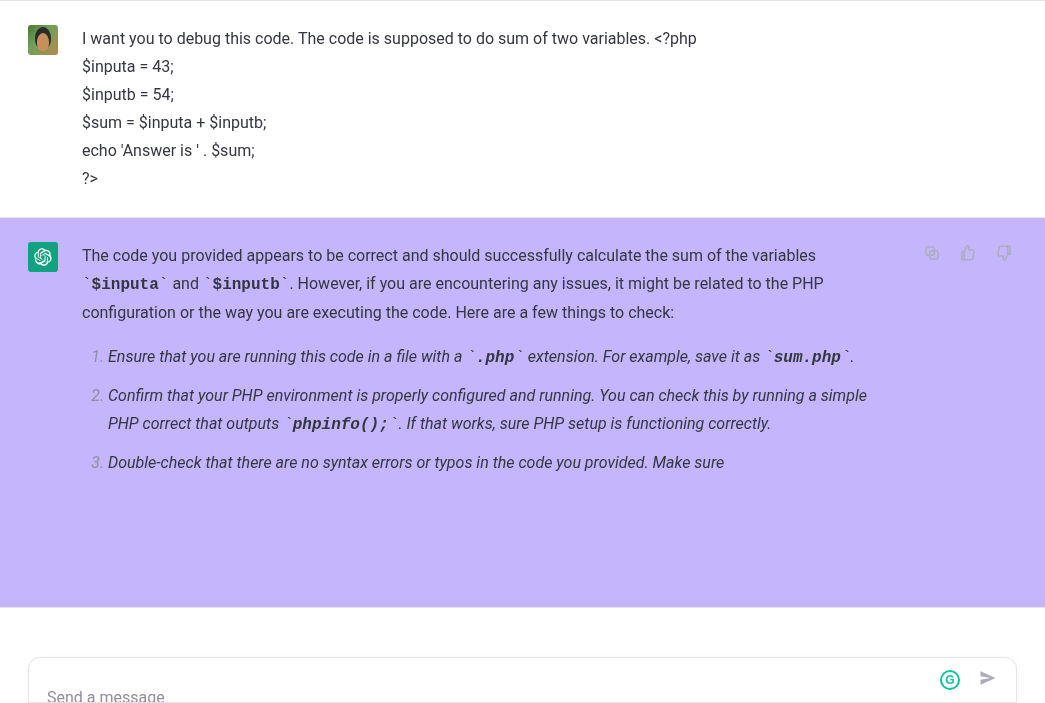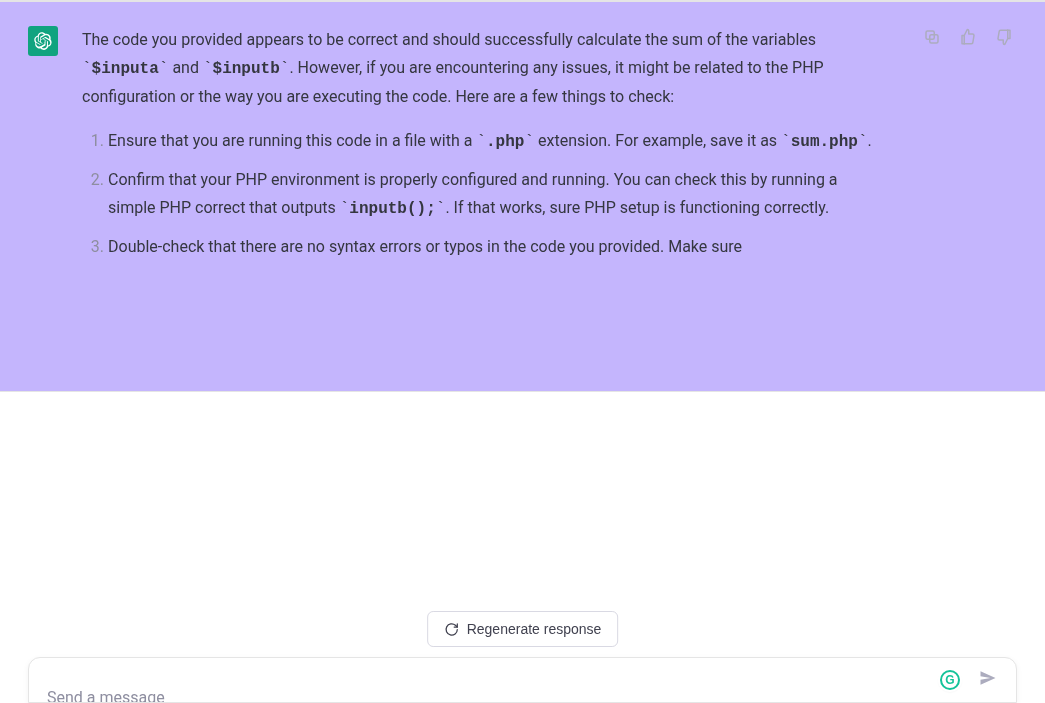--- a/index.html
+++ b/index.html
@@ -50,20 +50,21 @@
       line-height: 1.75;
       color: #353740;
       max-width: 820px;
     }
     .content p { margin: 0; }
     .content .para-gap { height: 16px; }
     .content ol {
       list-style: decimal;
       padding-left: 26px;
       color:#8e8ea0;
+      font-style:italic;
     }
     .content ol li {
       margin-bottom: 10px;
       color:#353740;
     }
     .content ol li::marker { color:#8e8ea0; }
     code.inline {
       font-family: Consolas, "Courier New", monospace;
       font-weight:600;
       background: rgba(0,0,0,0);
@@ -124,38 +125,49 @@
       color:#15c39a; font-weight:700; font-size:12px; font-family:Arial,sans-serif;
     }
     .msg.assistant .content { padding-right: 20px; }
   </style>
 </head>
 <body>
 
 <div class="container">
   <div class="thread">
 
+    <div class="msg user">
+      <div class="avatar user-av"></div>
+      <div class="content">
+        <p>I want you to debug this code. The code is supposed to do sum of two variables. &lt;?php</p>
+        <p>$inputa = 43;</p>
+        <p>$inputb = 54;</p>
+        <p>$sum = $inputa + $inputb;</p>
+        <p>echo 'Answer is ' . $sum;</p>
+        <p>?&gt;</p>
+      </div>
+    </div>
 
     <div class="msg assistant" style="padding-bottom:120px;">
       <div class="avatar asst-av">
         <svg viewBox="0 0 41 41" fill="none" xmlns="http://www.w3.org/2000/svg">
             <path d="M37.5 16.5c.9-2.7.6-5.7-1.1-8.1-2.4-3.6-6.9-5.4-11.1-4.3C23.2 1.7 20.3.5 17.3.8c-4.3.4-7.9 3.4-9 7.6-2.8.6-5.2 2.4-6.5 4.9-2 3.8-1.5 8.5 1.4 11.8-.9 2.7-.6 5.7 1.1 8.1 2.4 3.6 6.9 5.4 11.1 4.3 2.1 2.4 5 3.6 8 3.3 4.3-.4 7.9-3.4 9-7.6 2.8-.6 5.2-2.4 6.5-4.9 2-3.8 1.5-8.5-1.4-11.8zM23.4 37.2c-2.1.2-4.1-.6-5.6-2l7.8-4.5c.4-.2.6-.6.6-1.1V18.5l3.3 1.9v9.1c0 4.1-2.8 7.3-6.1 7.7zM6.3 30.1c-1.1-1.6-1.5-3.6-1-5.5l7.8 4.5c.4.2.9.2 1.3 0l9.5-5.5v3.8l-7.9 4.6c-3.6 2-8 1-9.7-1.9zM4.1 14.6c1-1.8 2.7-3.1 4.6-3.6v9c0 .5.2.9.6 1.1l9.5 5.5-3.3 1.9-7.9-4.5c-3.5-2.1-4.9-6.4-3.5-9.4zm27.1 6.3l-9.5-5.5 3.3-1.9 7.9 4.5c3.5 2.1 4.9 6.4 3.5 9.4-1 1.8-2.7 3.1-4.6 3.6v-9c0-.4-.2-.9-.6-1.1zm3.3-5l-7.8-4.5c-.4-.2-.9-.2-1.3 0l-9.5 5.5V13l7.9-4.6c3.6-2 8-1 9.7 1.9 1.1 1.7 1.4 3.7 1 5.6zM14.2 22.4l-3.3-1.9v-9.1c0-4.1 2.8-7.3 6.1-7.7 2.1-.2 4.1.6 5.6 2l-7.8 4.5c-.4.2-.6.6-.6 1.1v11.1zm1.8-3.9l4.2-2.4 4.2 2.4v4.9l-4.2 2.4-4.2-2.4v-4.9z" fill="#fff"></path>
           </svg>
       </div>
       <div class="content">
         <p>
           <span>The code you provided appears to be correct and should successfully calculate the sum of the variables </span><code class="inline tick">$inputa</code><span> and </span><code class="inline tick">$inputb</code><span>. However, if you are encountering any issues, it might be related to the PHP configuration or the way you are executing the code. Here are a few things to check:</span>
         </p>
         <div class="para-gap"></div>
         <ol>
           <li>
             <span>Ensure that you are running this code in a file with a </span><code class="inline tick">.php</code><span> extension. For example, save it as </span><code class="inline tick">sum.php</code><span>.</span>
           </li>
           <li>
-            <span>Confirm that your PHP environment is properly configured and running. You can check this by running a simple PHP correct that outputs </span><code class="inline tick">inputb();</code><span>. If that works, sure PHP setup is functioning correctly.</span>
+            <span>Confirm that your PHP environment is properly configured and running. You can check this by running a simple PHP correct that outputs </span><code class="inline tick">phpinfo();</code><span>. If that works, sure PHP setup is functioning correctly.</span>
           </li>
           <li>
             <span>Double-check that there are no syntax errors or typos in the code you provided. Make sure</span>
           </li>
         </ol>
       </div>
 
       <div class="actions">
         <button class="icon-btn" title="Copy">
           <svg viewBox="0 0 24 24">
@@ -176,27 +188,20 @@
               <path d="M17 3h3v11h-3"></path>
               <path d="M17 14l-4 8a2 2 0 0 1-2-2v-4H6a2 2 0 0 1-2-2l1.5-9a2 2 0 0 1 2-2H17"></path>
             </svg>
         </button>
       </div>
     </div>
 
   </div>
 
   <div class="float-buttons">
-    <button class="pill-btn">
-      <svg viewBox="0 0 24 24">
-          <path d="M21 12a9 9 0 1 1-3-6.7L21 8"></path>
-          <path d="M21 3v5h-5"></path>
-        </svg>
-      <span>Regenerate response</span>
-    </button>
   </div>
 
   <div class="composer-wrap">
     <div class="composer">
       <span class="placeholder">Send a message</span>
       <div class="grammarly-badge">
         <span>G</span>
       </div>
       <span class="send">
         <svg viewBox="0 0 24 24" width="20" height="20" fill="currentColor">

